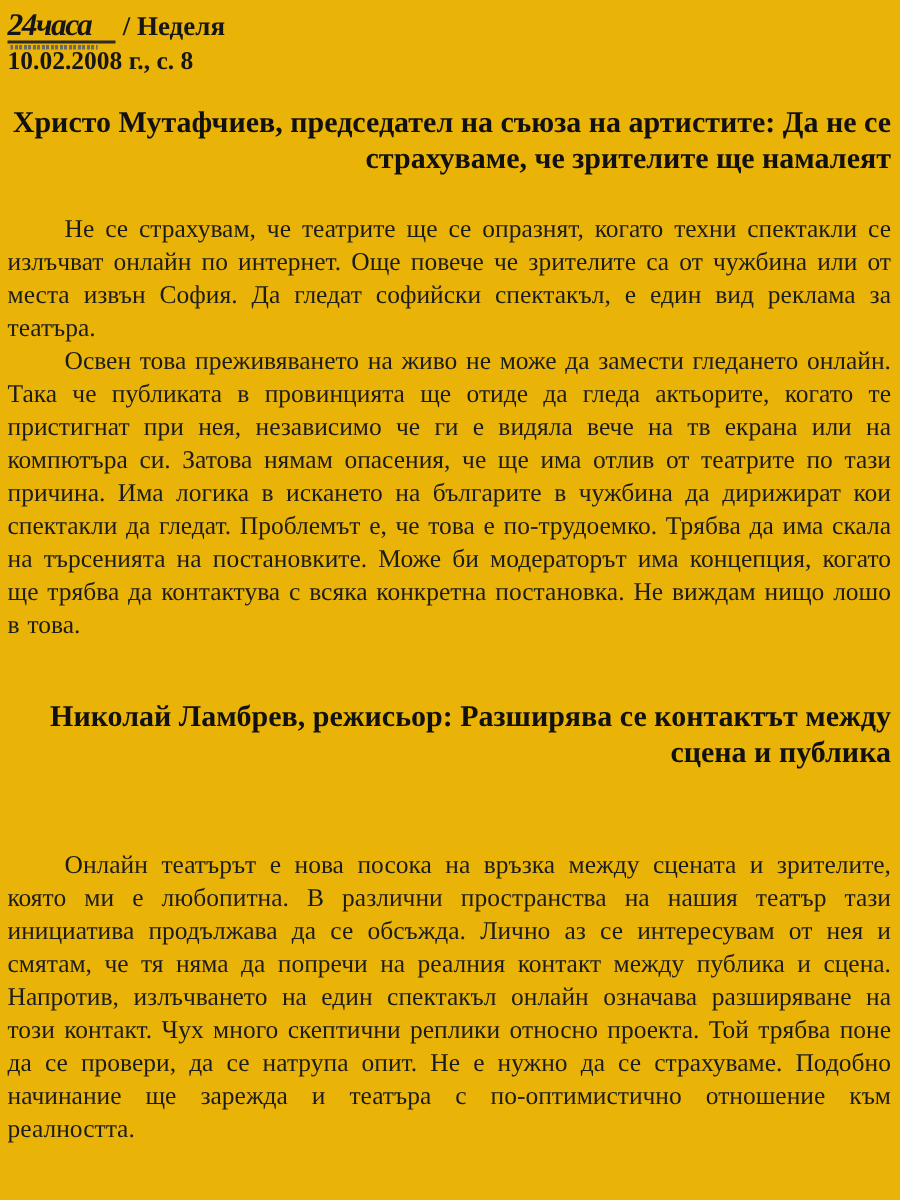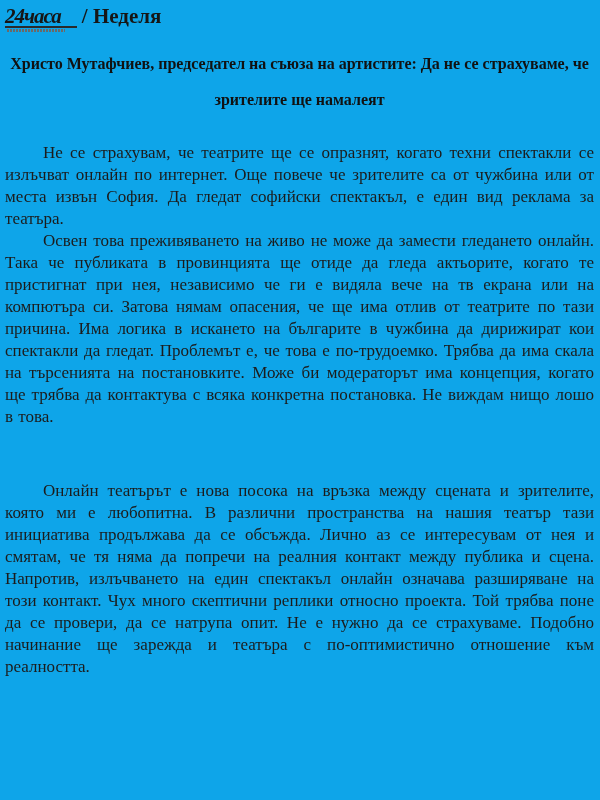--- a/index.html
+++ b/index.html
@@ -8,21 +8,21 @@
     height: 800px;
     background: #ffffff;
     overflow: hidden;
     font-family: "Liberation Serif", "DejaVu Serif", serif;
     color: #1c1c1c;
   }
   .page {
     width: 600px;
     height: 800px;
     padding: 4px 6px 0 5px;
-    background: #0ea5e9;
+    background: #eab308;
   }
   
   .logo-row {
     display: flex;
     align-items: baseline;
     height: 24px;
     line-height: 24px;
   }
   .logo-wrap {
     position: relative;
@@ -48,38 +48,38 @@
   .logo-tagline {
     position: absolute;
     right: 12px;
     bottom: -2px;
     width: 58px;
     height: 3px;
     background: repeating-linear-gradient(90deg, #6a6a6a 0 2px, transparent 2px 3px);
   }
   .logo-section {
     font-weight: bold;
-    font-size: 21px;
+    font-size: 18px;
     margin-left: 5px;
     color: #161616;
     white-space: nowrap;
   }
   .dateline {
     margin-top: 2px;
     font-weight: bold;
     font-size: 17px;
     line-height: 22px;
     color: #161616;
   }
   
   .headline {
     font-weight: bold;
-    font-size: 16px;
-    line-height: 36px;
-    text-align: center;
+    font-size: 20px;
+    line-height: 24px;
+    text-align: right;
     color: #111111;
   }
   .headline-1 { margin-top: 18px; }
   .headline-2 { margin-top: 38px; }
   .article-body-1 { margin-top: 24px; }
   .article-body-2 { margin-top: 52px; }
   .article-body p {
     font-size: 17px;
     line-height: 22px;
     text-align: justify;
@@ -95,29 +95,31 @@
 
   <header>
     <div class="logo-row">
       <span class="logo-wrap">
         <span class="logo-text">24часа</span>
         <span class="logo-underline"></span>
         <span class="logo-tagline"></span>
       </span>
       <span class="logo-section">/ Неделя</span>
     </div>
+    <div class="dateline">10.02.2008 г., с. 8</div>
   </header>
 
   <article>
     <h1 class="headline headline-1">Христо Мутафчиев, председател на съюза на артистите: Да не се страхуваме, че зрителите ще намалеят</h1>
     <div class="article-body article-body-1">
       <p>Не се страхувам, че театрите ще се опразнят, когато техни спектакли се излъчват онлайн по интернет. Още повече че зрителите са от чужбина или от места извън София. Да гледат софийски спектакъл, е един вид реклама за театъра.</p>
       <p>Освен това преживяването на живо не може да замести гледането онлайн. Така че публиката в провинцията ще отиде да гледа актьорите, когато те пристигнат при нея, независимо че ги е видяла вече на тв екрана или на компютъра си. Затова нямам опасения, че ще има отлив от театрите по тази причина. Има логика в искането на българите в чужбина да дирижират кои спектакли да гледат. Проблемът е, че това е по-трудоемко. Трябва да има скала на търсенията на постановките. Може би модераторът има концепция, когато ще трябва да контактува с всяка конкретна постановка. Не виждам нищо лошо в това.</p>
     </div>
   </article>
 
   <article>
+    <h1 class="headline headline-2">Николай Ламбрев, режисьор: Разширява се контактът между сцена и публика</h1>
     <div class="article-body article-body-2">
       <p>Онлайн театърът е нова посока на връзка между сцената и зрителите, която ми е любопитна. В различни пространства на нашия театър тази инициатива продължава да се обсъжда. Лично аз се интересувам от нея и смятам, че тя няма да попречи на реалния контакт между публика и сцена. Напротив, излъчването на един спектакъл онлайн означава разширяване на този контакт. Чух много скептични реплики относно проекта. Той трябва поне да се провери, да се натрупа опит. Не е нужно да се страхуваме. Подобно начинание ще зарежда и театъра с по-оптимистично отношение към реалността.</p>
     </div>
   </article>
 
 </div>
 
 </body></html>

